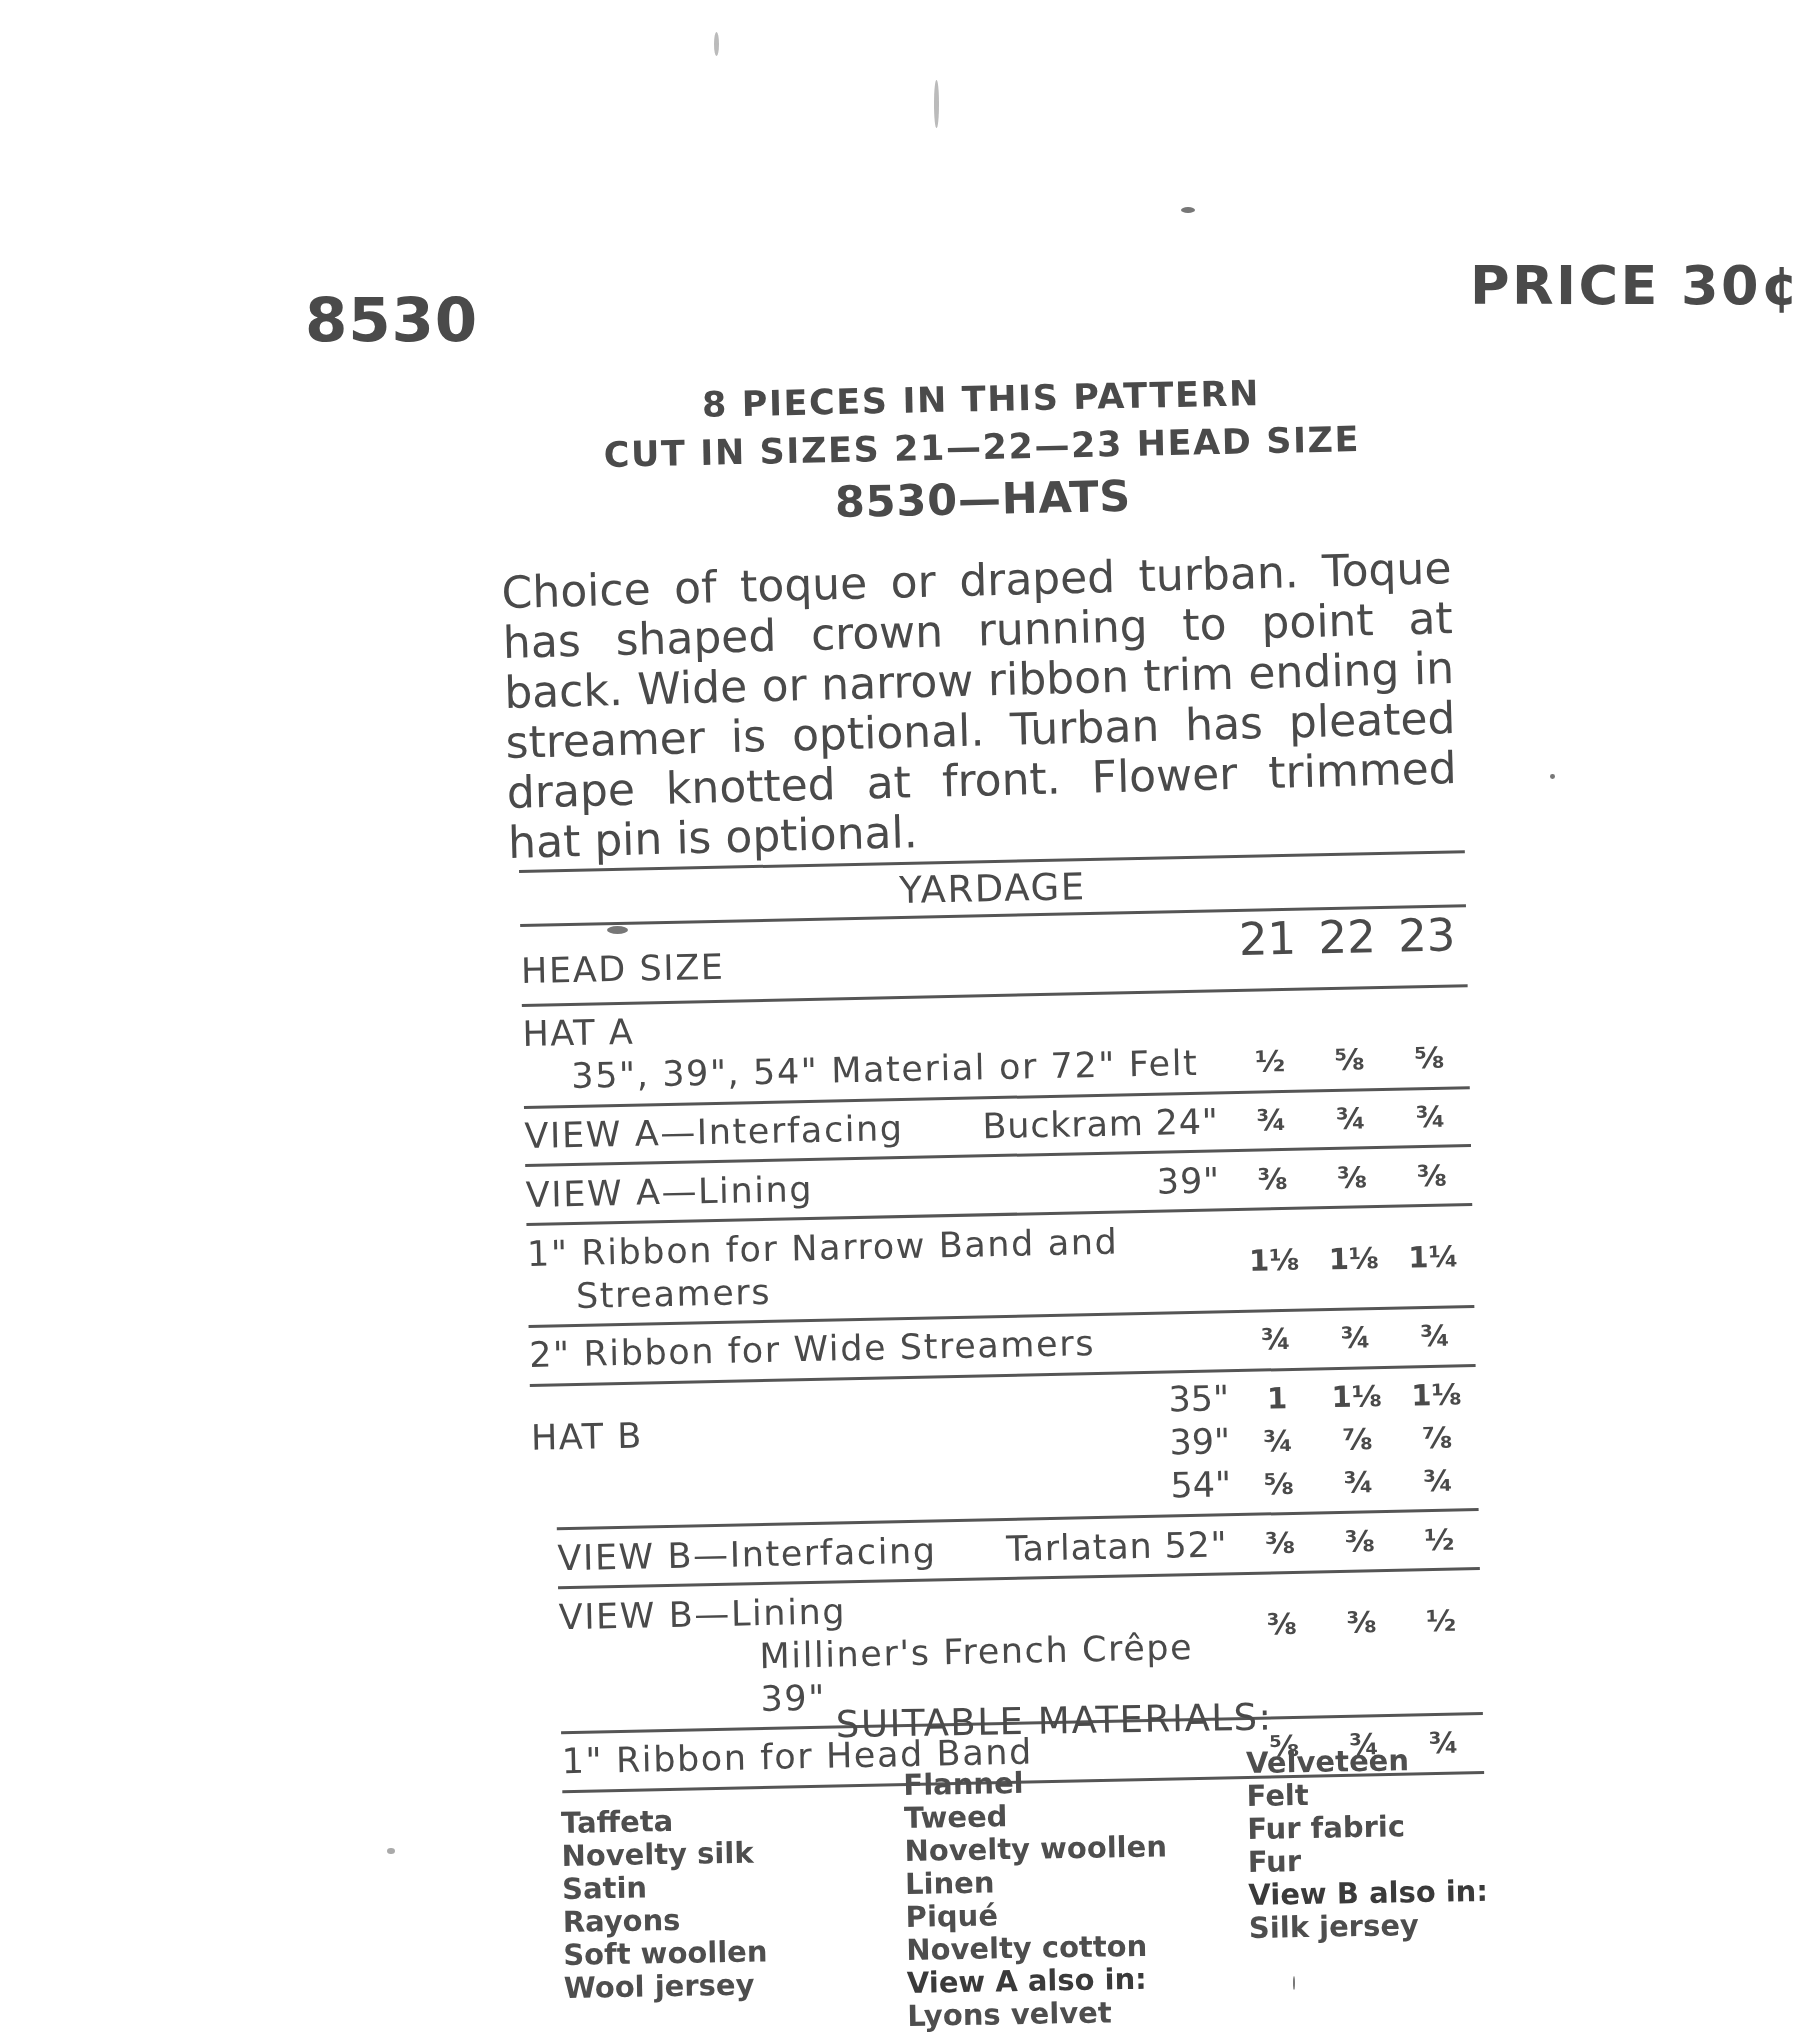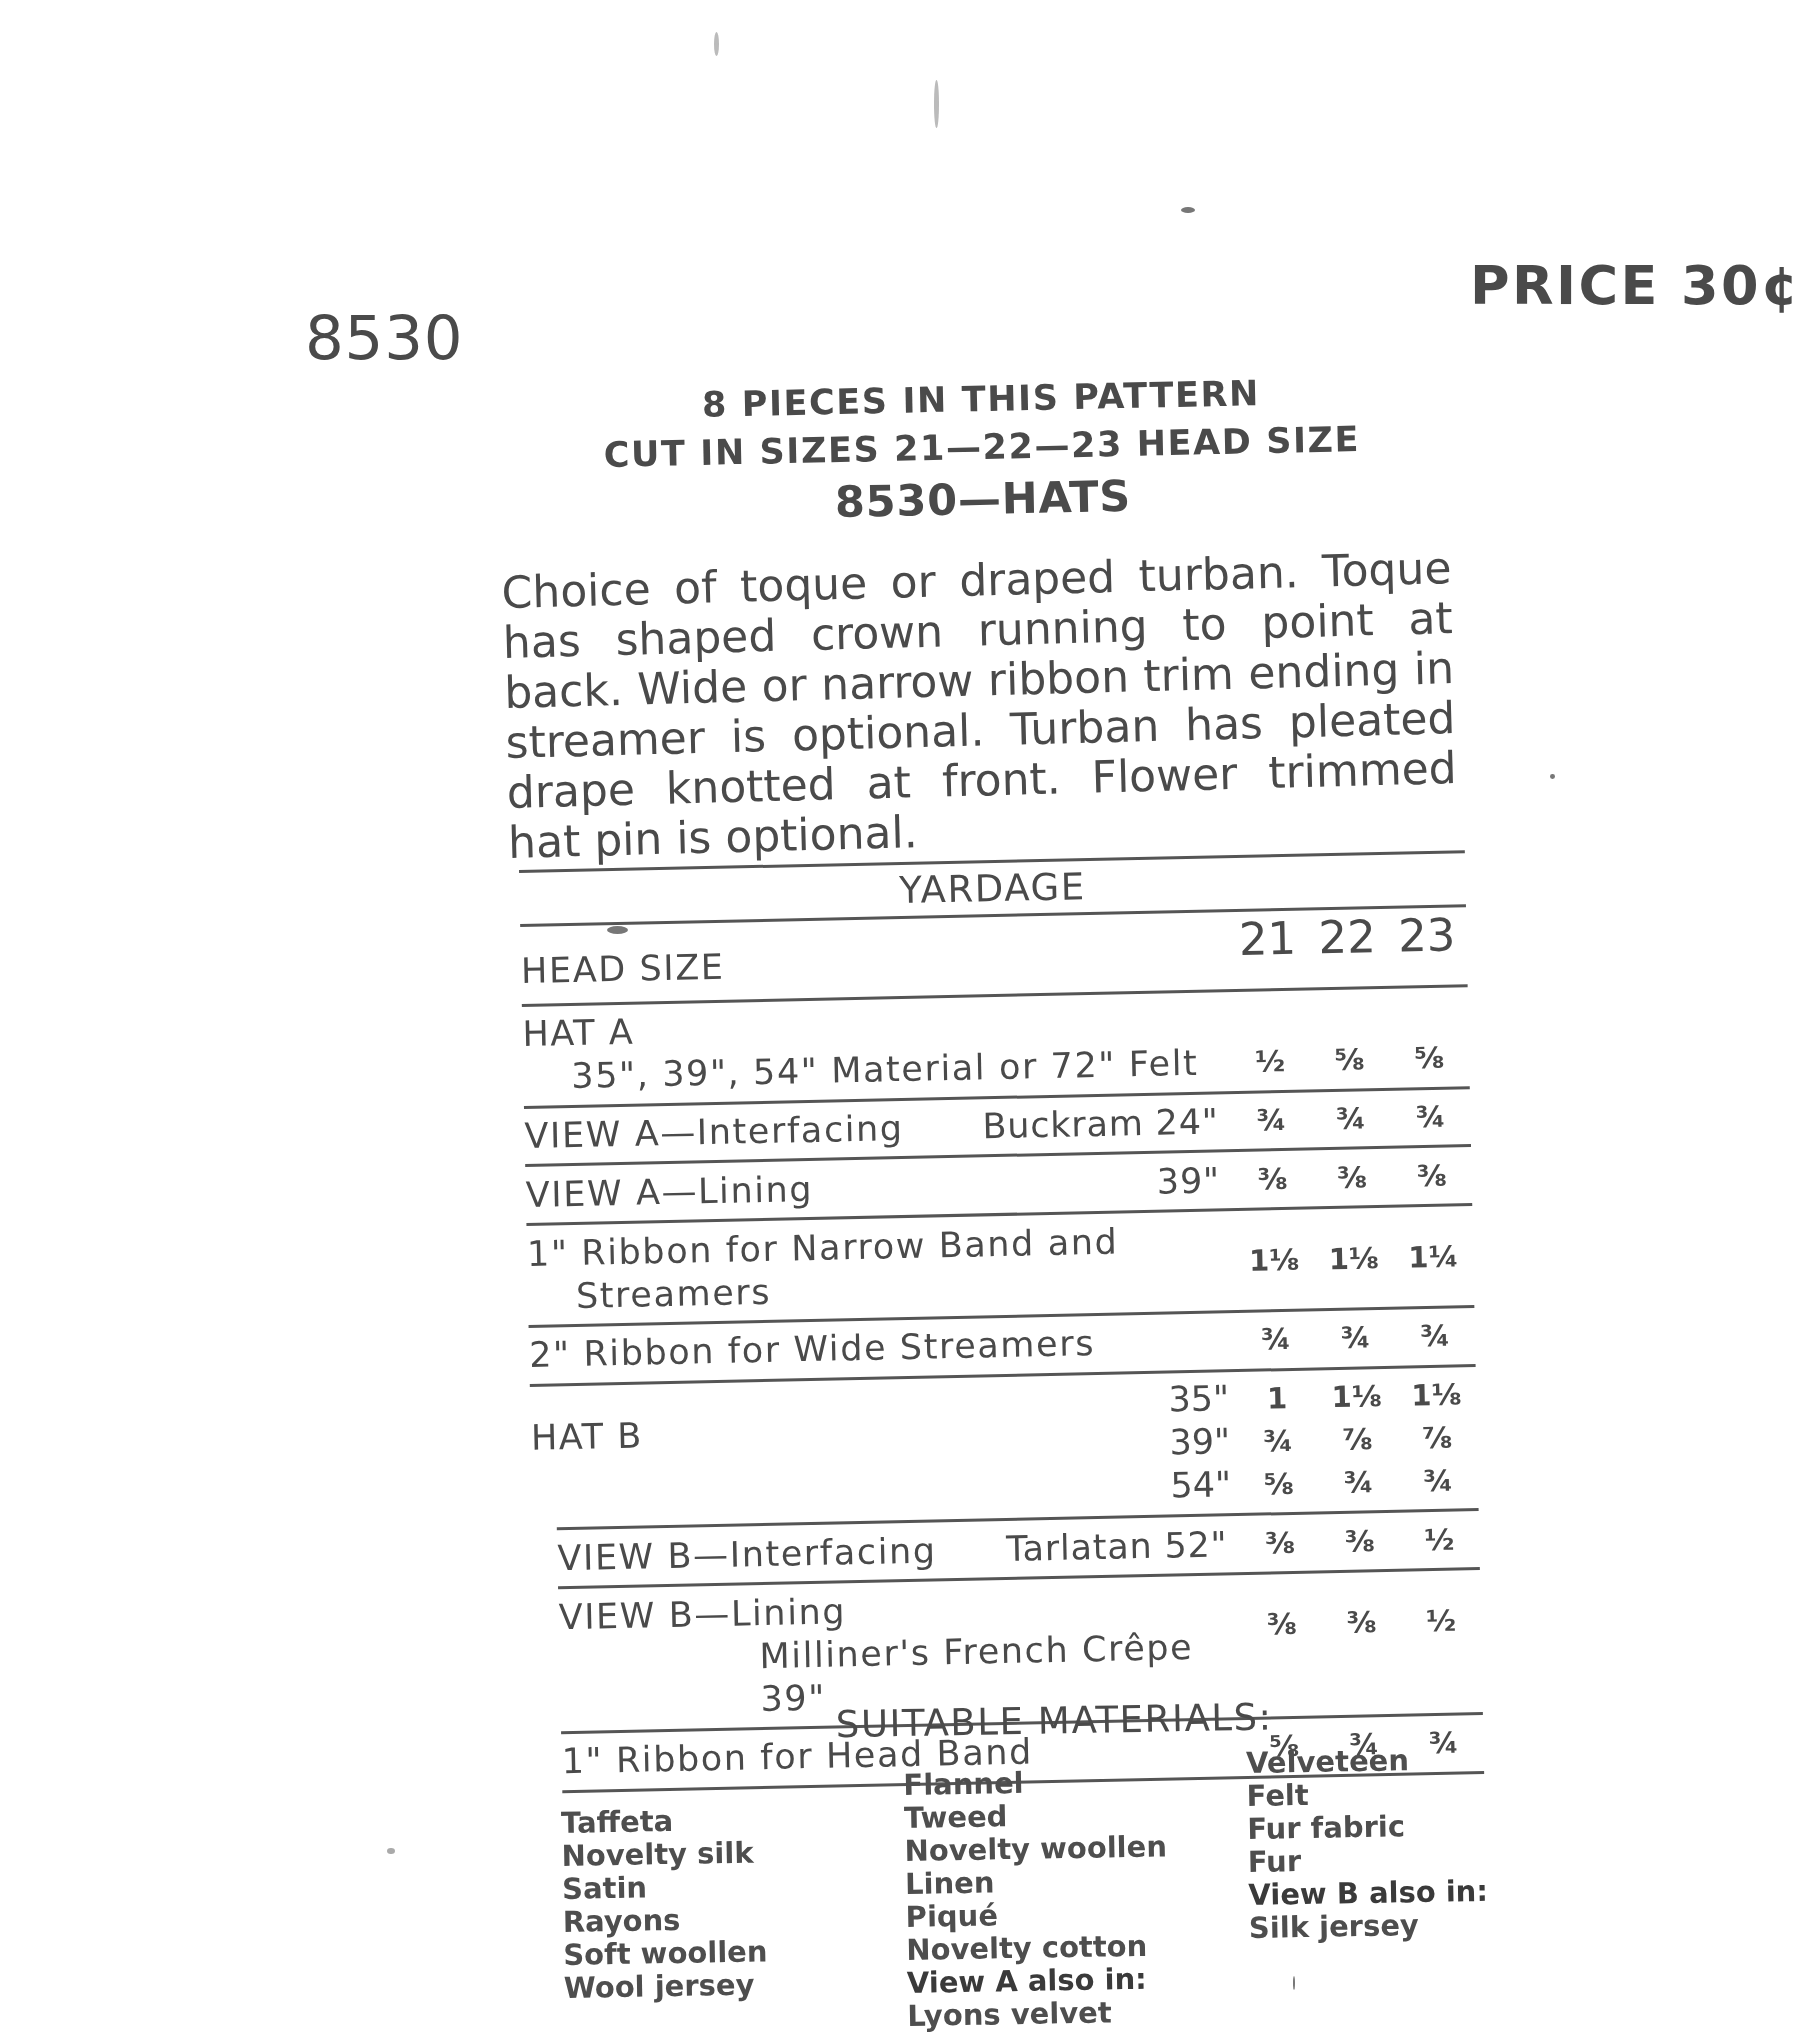--- a/index.html
+++ b/index.html
@@ -2,21 +2,21 @@
 <html style="font-size:12.8px"><head>
 <meta charset="utf-8">
 <style>
   html, body { margin: 0; padding: 0; }
   body {
     width: 1812px; height: 2043px; background: #ffffff; position: relative; overflow: hidden;
     color: #4a4a4a;
     font-family: "DejaVu Sans", "Liberation Sans", sans-serif;
   }
   .page { position: absolute; left: 0; top: 0; width: 1812px; height: 2043px; }
-  .pattern-no { position: absolute; left: 305px; top: 302px; font-size: 61px; letter-spacing: 0.8px; }
+  .pattern-no { position: absolute; left: 305px; top: 284px; font-size: 61px; letter-spacing: 0.8px; font-weight: bold; }
   .price { position: absolute; left: 1470px; top: 254px; font-size: 54px; font-weight: bold; letter-spacing: 2.4px; width: 343px; white-space: nowrap; overflow: hidden; }
   .header-block { position: absolute; left: 495px; top: 375px; width: 974px; text-align: center; transform: rotate(-1.2deg); transform-origin: center; }
   .header-line { font-weight: bold; font-size: 35px; letter-spacing: 1.6px; line-height: 48px; }
   .header-line.title { font-size: 43px; line-height: 56px; letter-spacing: 0.8px; }
   .desc { position: absolute; left: 501px; top: 568px; width: 950px; font-size: 44px; line-height: 50px; text-align: justify; transform: rotate(-1.5deg); transform-origin: left top; }
   .table { position: absolute; left: 519px; top: 870px; width: 946px; transform: rotate(-1.2deg); transform-origin: left top; }
   .rule { border-top: 3.2px solid #555; }
   .yard-title { text-align: center; font-size: 37px; letter-spacing: 1.6px; line-height: 51px; }
   .row { display: flex; align-items: flex-start; position: relative; }
   .row .label { flex: 1; font-size: 35px; letter-spacing: 1.6px; line-height: 43px; }

